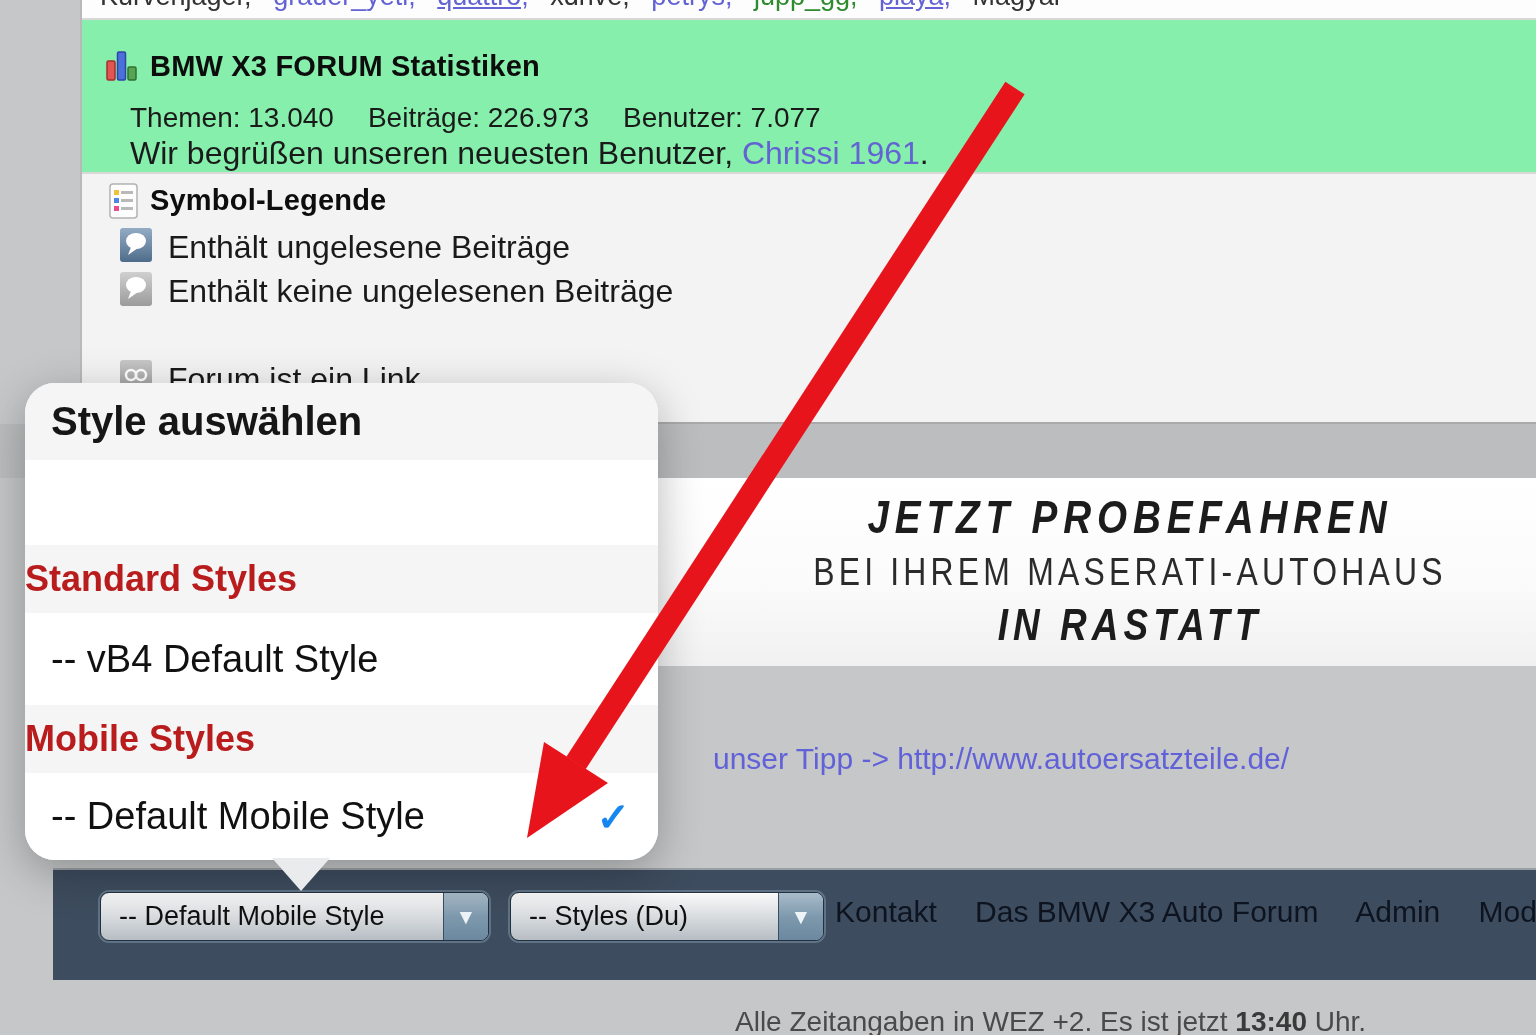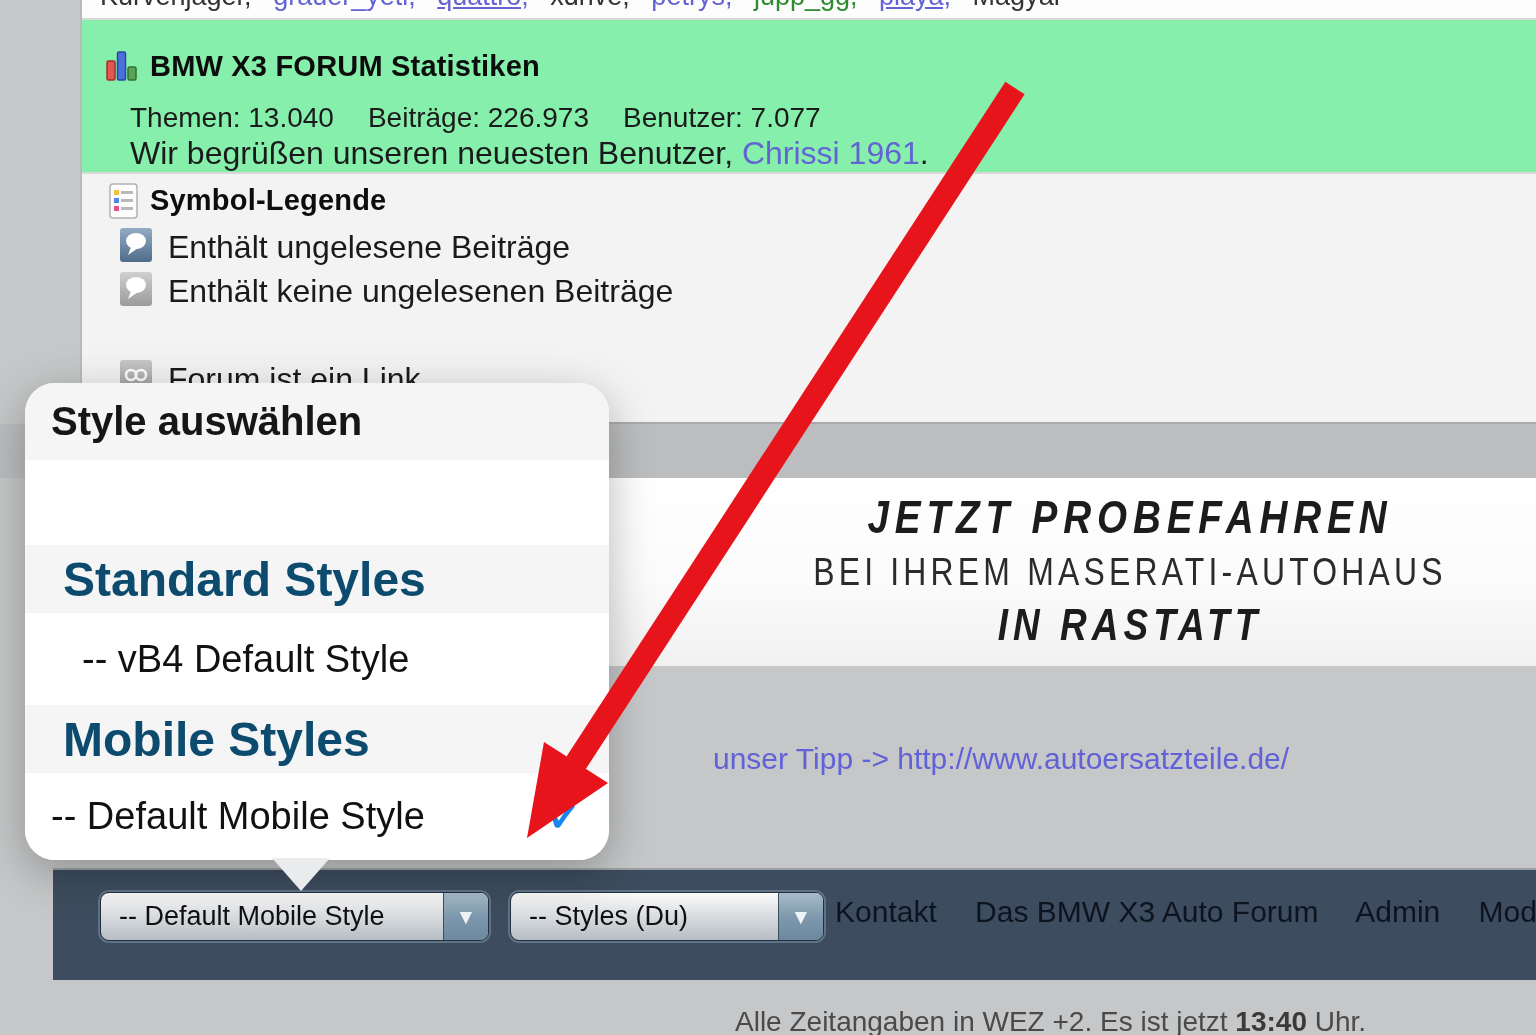--- a/index.html
+++ b/index.html
@@ -38,24 +38,24 @@
   
   .footer-bar{position:absolute;left:53px;top:868px;right:0;height:110px;background:#3d4c5e;border-top:2px solid #9aa0a6;}
   .dropdown{position:absolute;top:22px;height:47px;border-radius:9px;background:linear-gradient(180deg,#fafafa 0%,#dcdfe2 45%,#b6bdc3 100%);border:1px solid #22313f;box-shadow:0 0 0 2px rgba(150,175,195,.4), inset 0 1px 0 #fff;display:flex;overflow:hidden;}
   .dd-label{flex:1;display:flex;align-items:center;padding-left:18px;font-size:27px;color:#101010;white-space:nowrap;}
   .dd-arrow{width:44px;border-left:1px solid #3c4d5c;background:linear-gradient(180deg,#a9bcca 0%,#7e99ad 50%,#6b88a0 100%);display:flex;align-items:center;justify-content:center;color:#eef3f7;font-size:21px;}
   .footer-links{position:absolute;left:782px;top:25px;font-size:30px;color:#0d1420;white-space:nowrap;}
   .footer-links span{margin-right:30px;}
   .bottom-note{position:absolute;left:735px;top:1006px;font-size:28px;color:#4a4a4a;white-space:nowrap;}
   .bottom-note b{color:#3a3a3a;}
   
-  .popup{position:absolute;left:25px;top:383px;width:584px;height:477px;background:#ffffff;border-radius:30px;box-shadow:0 12px 45px rgba(0,0,0,.28);z-index:10;overflow:hidden;}
+  .popup{position:absolute;left:25px;top:383px;width:633px;height:477px;background:#ffffff;border-radius:30px;box-shadow:0 12px 45px rgba(0,0,0,.28);z-index:10;overflow:hidden;}
   .pp-band{position:absolute;left:0;right:0;background:#f5f5f6;display:flex;align-items:center;}
   .pp-title{top:0;height:77px;font-size:40px;font-weight:bold;color:#161616;padding-left:26px;}
-  .pp-header{font-size:48px;font-weight:bold;color:#0c4a6e;padding-left:38px;}
+  .pp-header{font-size:36px;font-weight:bold;color:#b91c1c;}
   .pp-row{position:absolute;left:0;right:0;background:#fff;display:flex;align-items:center;font-size:38px;color:#111;padding-left:26px;box-sizing:border-box;}
   .pp-check{position:absolute;right:28px;font-size:40px;font-weight:bold;color:#1787f0;}
   .pp-tail{position:absolute;left:272px;top:858px;width:0;height:0;border-left:29px solid transparent;border-right:29px solid transparent;border-top:33px solid #e9ebed;z-index:11;}
   
   .arrow-svg{position:absolute;left:0;top:0;z-index:20;pointer-events:none;}
 </style>
 </head>
 <body>
 
 <div class="content">
@@ -186,21 +186,21 @@
   </div>
 </div>
 
 <div class="bottom-note">
   <span>Alle Zeitangaben in WEZ +2. Es ist jetzt </span><b>13:40</b><span> Uhr.</span>
 </div>
 
 <div class="popup">
   <div class="pp-band pp-title">Style auswählen</div>
   <div class="pp-band pp-header" style="top:162px;height:68px;">Standard Styles</div>
-  <div class="pp-row" style="top:230px;height:92px;margin-left:31px;">-- vB4 Default Style</div>
+  <div class="pp-row" style="top:230px;height:92px;">-- vB4 Default Style</div>
   <div class="pp-band pp-header" style="top:322px;height:68px;">Mobile Styles</div>
   <div class="pp-row" style="top:390px;height:87px;">
     <span>-- Default Mobile Style</span>
     <span class="pp-check">✓</span>
   </div>
 </div>
 <div class="pp-tail"></div>
 
 <svg class="arrow-svg" width="1536" height="1035" viewBox="0 0 1536 1035">
   <line x1="1015" y1="88" x2="576" y2="763" stroke="#e8141c" stroke-width="23"></line>

